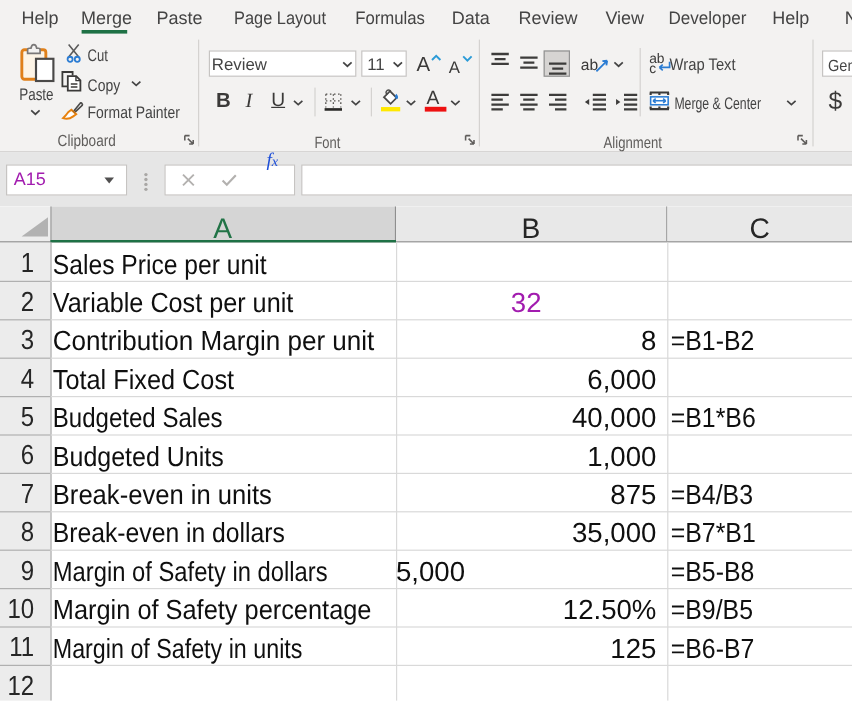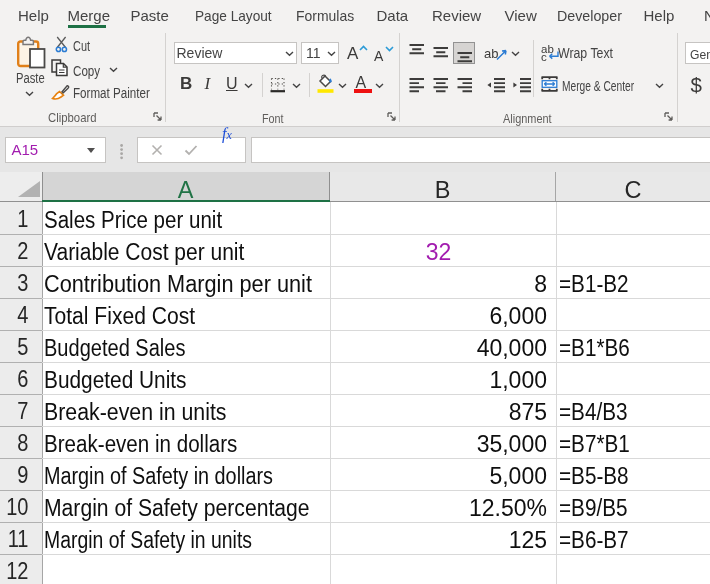--- a/index.html
+++ b/index.html
@@ -282,21 +282,21 @@
 <div class="a" style="left:0;top:432.1px;width:28.5px;text-align:right;font-size:23px;line-height:23px;color:#262626;transform:scaleX(0.87);transform-origin:100% 0">8</div>
 <div class="a" style="left:42px;top:457.5px;width:668px;height:1px;background:#d9d9d9"></div>
 <div class="a" style="left:0;top:457.5px;width:41.5px;height:1px;background:#b0b0b0"></div>
 <div class="a" style="left:43.5px;top:433.2px;font-size:23px;line-height:23px;color:#0f0f0f;white-space:nowrap;transform:scaleX(0.895);transform-origin:0 0">Break-even in dollars</div>
 <div class="a" style="left:330px;top:433.2px;width:217px;text-align:right;font-size:23px;line-height:23px;color:#0f0f0f">35,000</div>
 <div class="a" style="left:558.5px;top:433.2px;font-size:23px;line-height:23px;color:#0f0f0f;white-space:nowrap;transform:scaleX(0.9);transform-origin:0 0">=B7*B1</div>
 <div class="a" style="left:0;top:464.1px;width:28.5px;text-align:right;font-size:23px;line-height:23px;color:#262626;transform:scaleX(0.87);transform-origin:100% 0">9</div>
 <div class="a" style="left:42px;top:489.5px;width:668px;height:1px;background:#d9d9d9"></div>
 <div class="a" style="left:0;top:489.5px;width:41.5px;height:1px;background:#b0b0b0"></div>
 <div class="a" style="left:43.5px;top:465.2px;font-size:23px;line-height:23px;color:#0f0f0f;white-space:nowrap;transform:scaleX(0.861);transform-origin:0 0">Margin of Safety in dollars</div>
-<div class="a" style="left:330px;top:465.2px;width:217px;text-align:right;font-size:23px;line-height:23px;color:#0f0f0f">5,000</div>
+<div class="a" style="left:330px;top:465.2px;width:217px;font-size:23px;line-height:23px;color:#0f0f0f">5,000</div>
 <div class="a" style="left:558.5px;top:465.2px;font-size:23px;line-height:23px;color:#0f0f0f;white-space:nowrap;transform:scaleX(0.9);transform-origin:0 0">=B5-B8</div>
 <div class="a" style="left:0;top:496.1px;width:28.5px;text-align:right;font-size:23px;line-height:23px;color:#262626;transform:scaleX(0.87);transform-origin:100% 0">10</div>
 <div class="a" style="left:42px;top:521.5px;width:668px;height:1px;background:#d9d9d9"></div>
 <div class="a" style="left:0;top:521.5px;width:41.5px;height:1px;background:#b0b0b0"></div>
 <div class="a" style="left:43.5px;top:497.2px;font-size:23px;line-height:23px;color:#0f0f0f;white-space:nowrap;transform:scaleX(0.919);transform-origin:0 0">Margin of Safety percentage</div>
 <div class="a" style="left:330px;top:497.2px;width:217px;text-align:right;font-size:23px;line-height:23px;color:#0f0f0f">12.50%</div>
 <div class="a" style="left:558.5px;top:497.2px;font-size:23px;line-height:23px;color:#0f0f0f;white-space:nowrap;transform:scaleX(0.9);transform-origin:0 0">=B9/B5</div>
 <div class="a" style="left:0;top:528.1px;width:28.5px;text-align:right;font-size:23px;line-height:23px;color:#262626;transform:scaleX(0.87);transform-origin:100% 0">11</div>
 <div class="a" style="left:42px;top:553.5px;width:668px;height:1px;background:#d9d9d9"></div>
 <div class="a" style="left:0;top:553.5px;width:41.5px;height:1px;background:#b0b0b0"></div>

